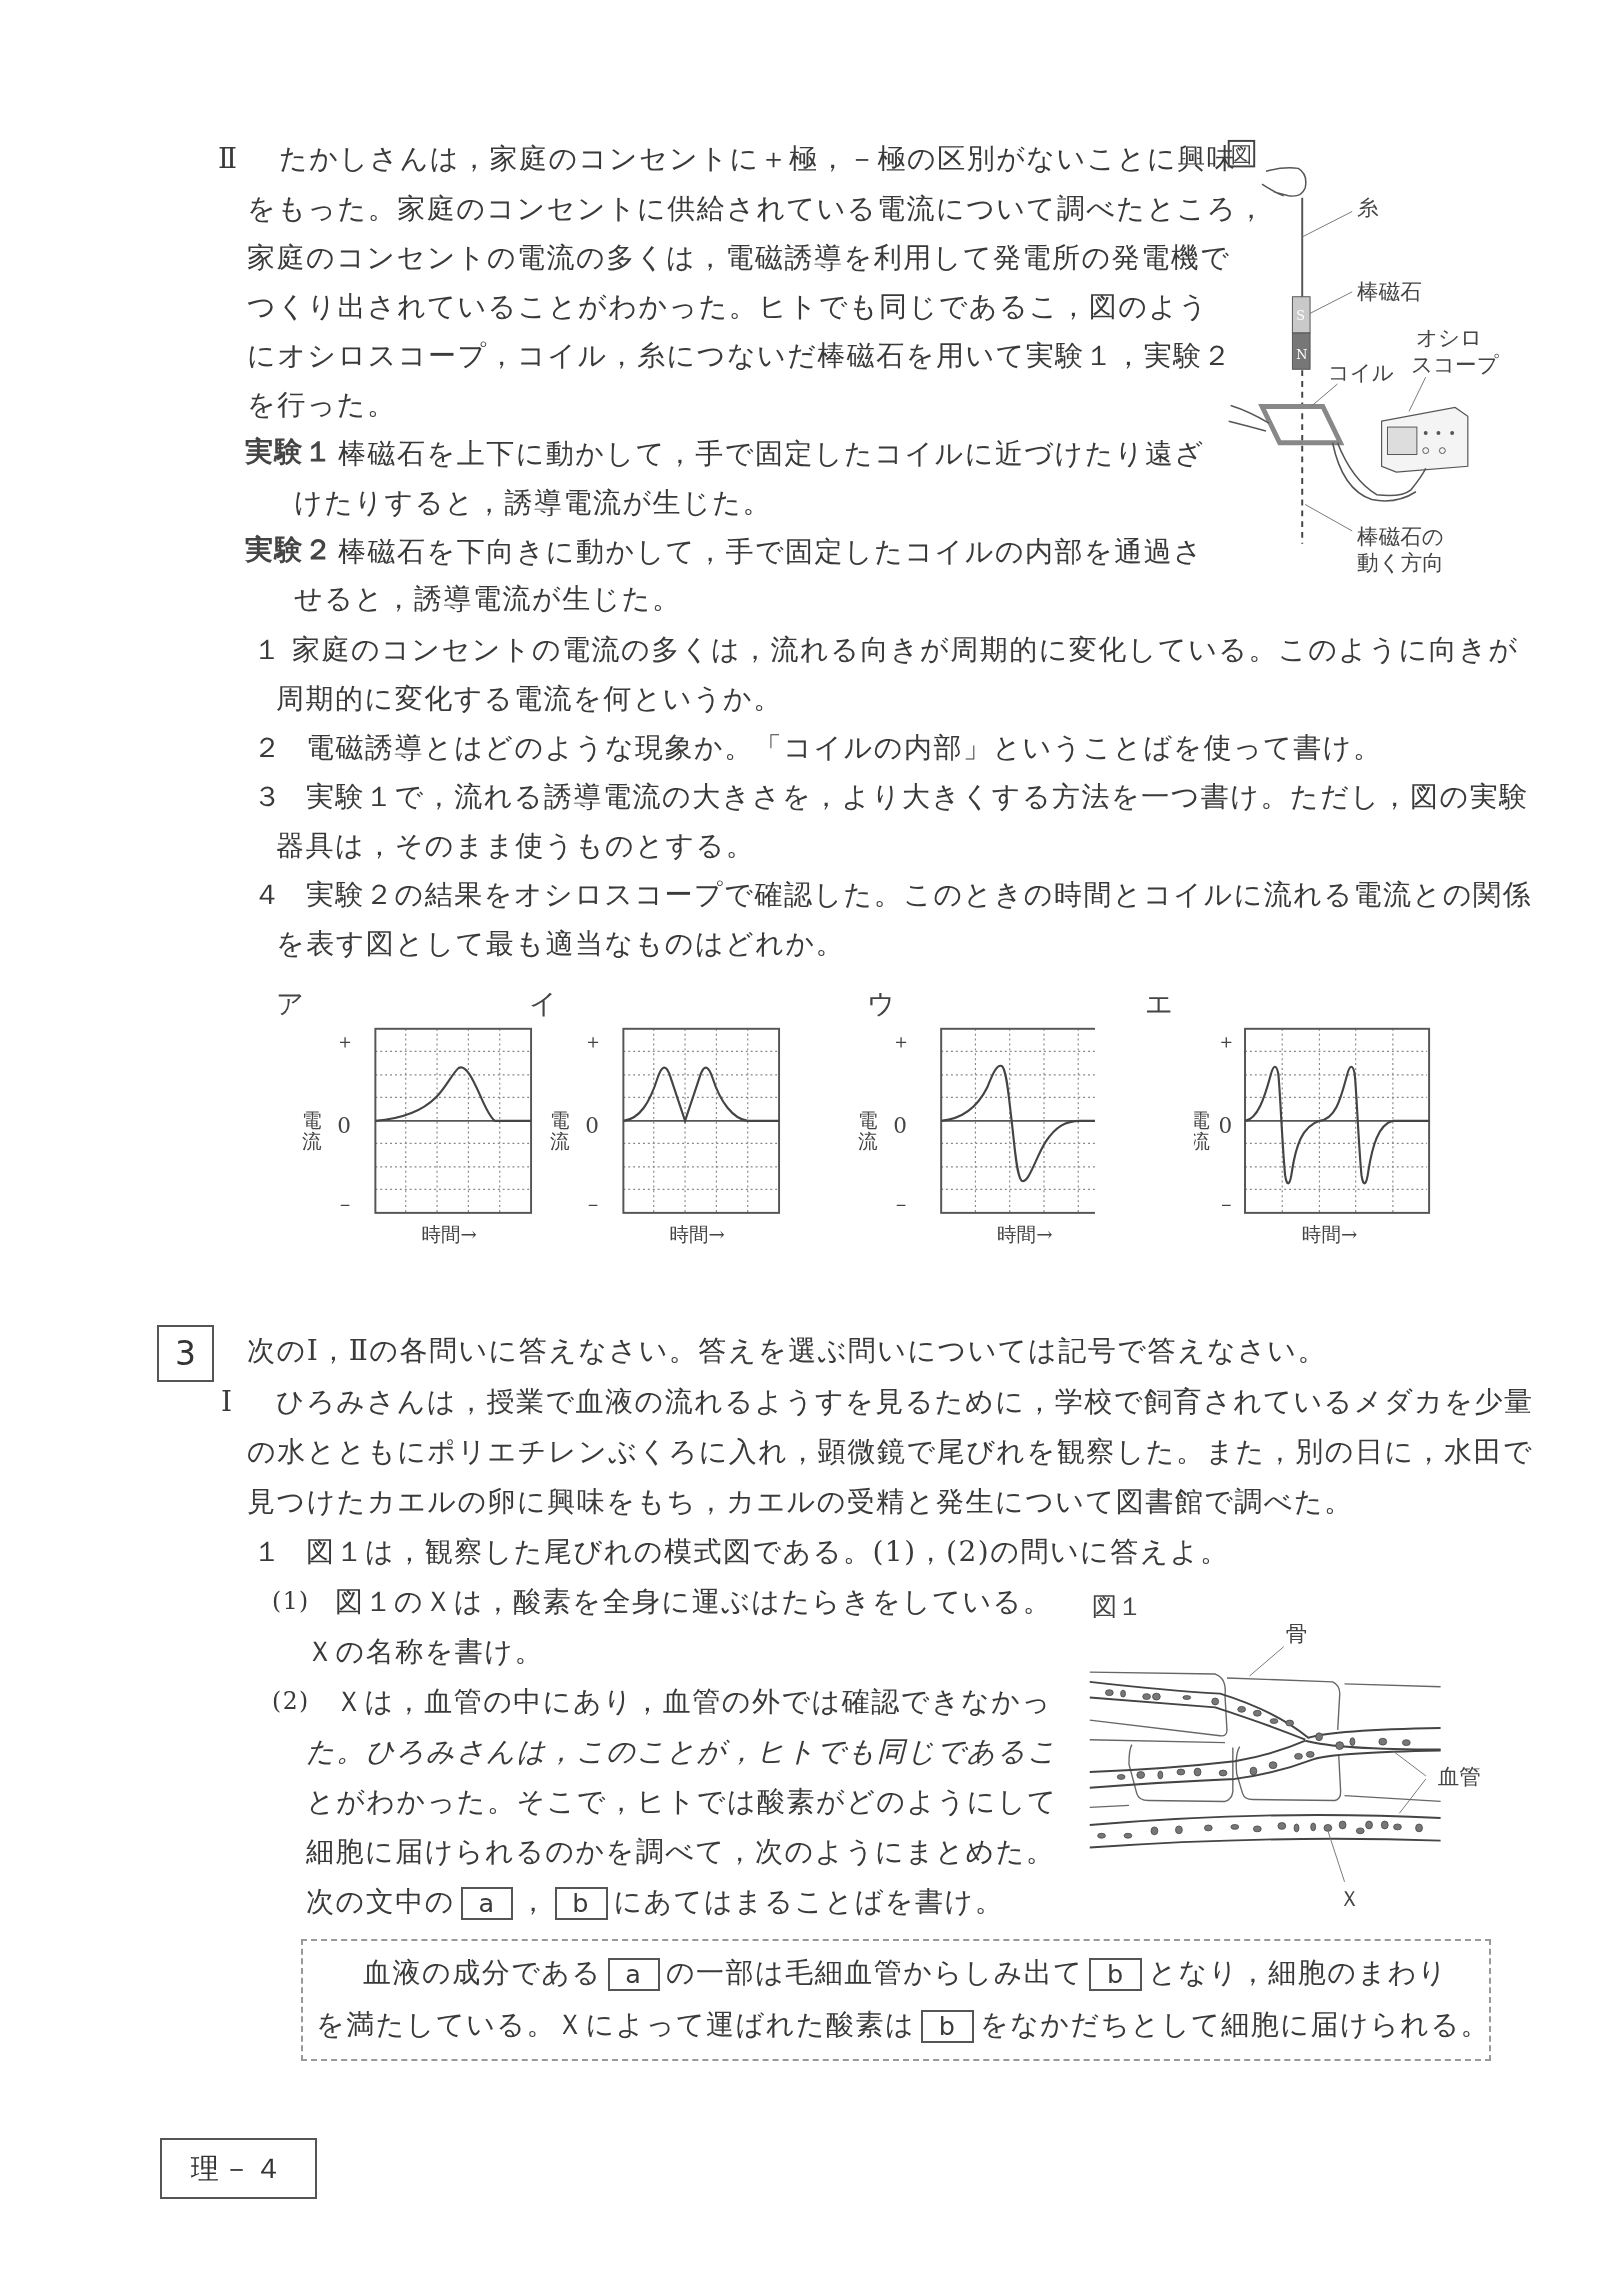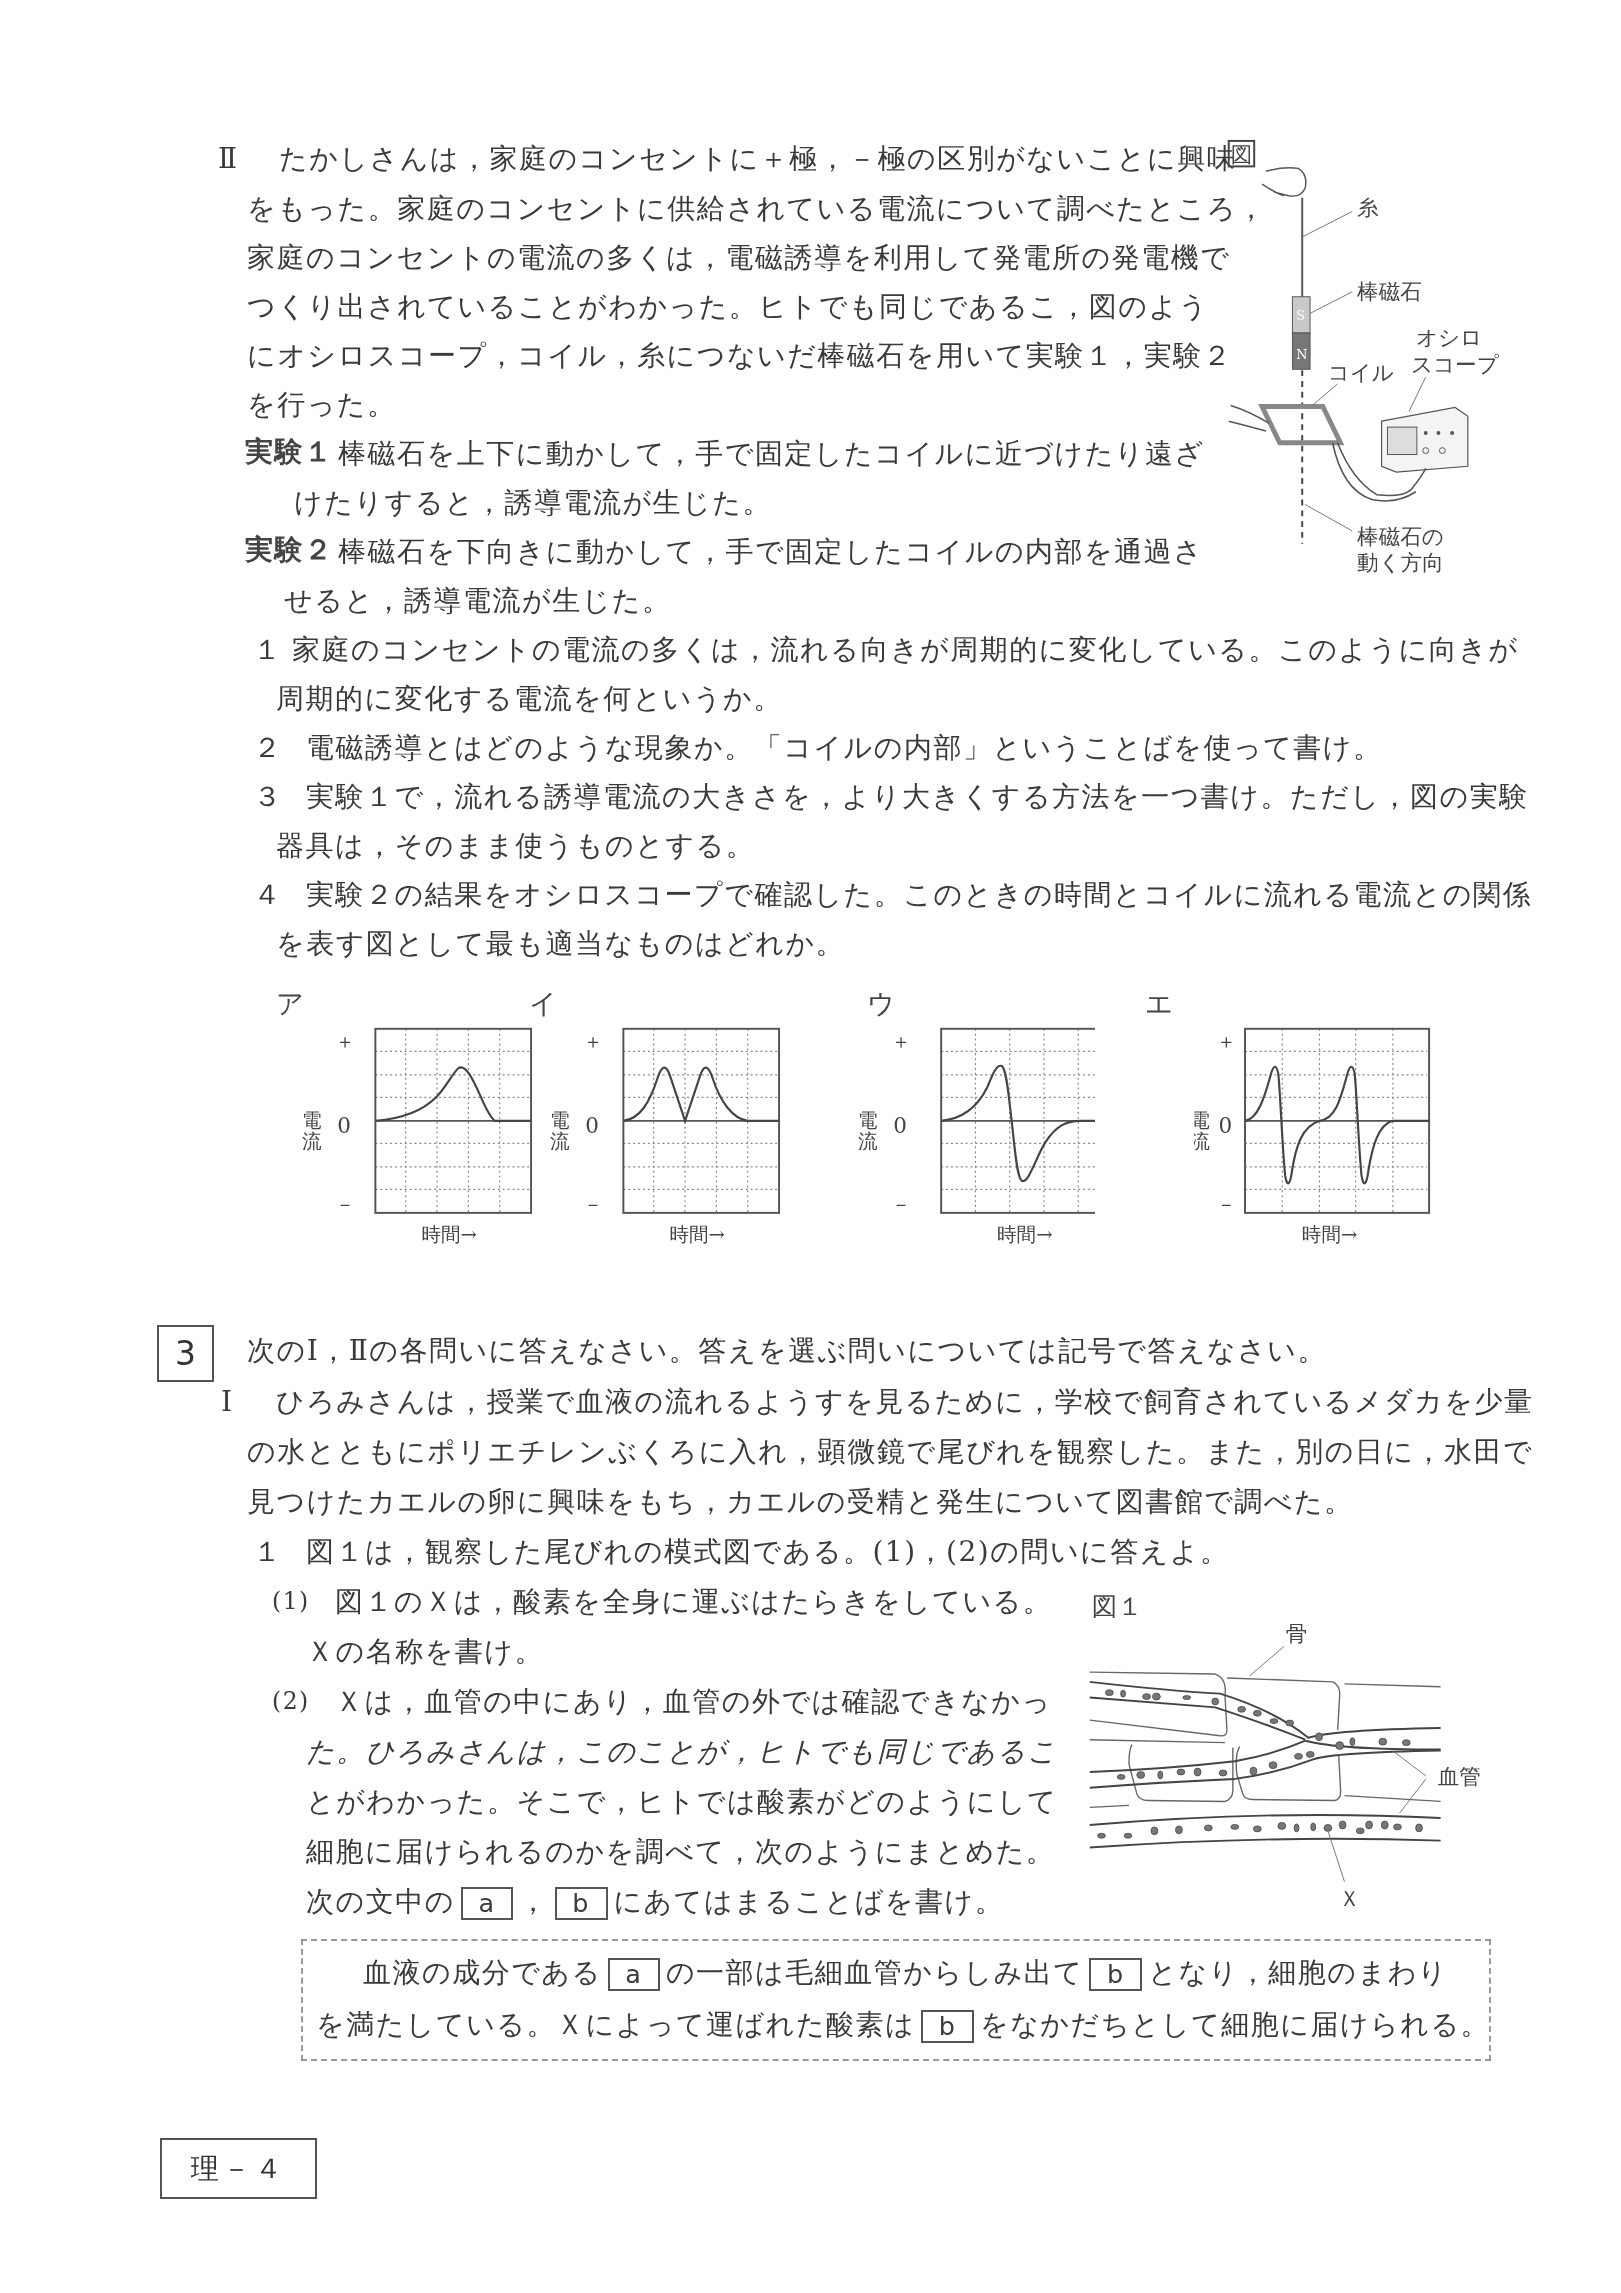--- a/index.html
+++ b/index.html
@@ -24,21 +24,21 @@
 <div class="line" style="left:247px;top:238px;">家庭のコンセントの電流の多くは，電磁誘導を利用して発電所の発電機で</div>
 <div class="line" style="left:247px;top:287px;">つくり出されていることがわかった。ヒトでも同じであるこ，図のよう</div>
 <div class="line" style="left:247px;top:336px;">にオシロスコープ，コイル，糸につないだ棒磁石を用いて実験１，実験２</div>
 <div class="line" style="left:247px;top:385px;">を行った。</div>
 
 <div class="line bold" style="left:245px;top:434px;">実験１</div>
 <div class="line" style="left:338px;top:434px;">棒磁石を上下に動かして，手で固定したコイルに近づけたり遠ざ</div>
 <div class="line" style="left:294px;top:483px;">けたりすると，誘導電流が生じた。</div>
 <div class="line bold" style="left:245px;top:532px;">実験２</div>
 <div class="line" style="left:338px;top:532px;">棒磁石を下向きに動かして，手で固定したコイルの内部を通過さ</div>
-<div class="line" style="left:284px;top:581px;">せると，誘導電流が生じた。</div>
+<div class="line" style="left:294px;top:581px;font-family:Liberation Mono, monospace;">せると，誘導電流が生じた。</div>
 
 <div class="abs" style="left:1215px;top:127px;width:343px;height:461px;">
   <svg width="343" height="461" viewBox="0 0 350 470">
     <rect x="14" y="14" width="26" height="26" fill="none" stroke="#444" stroke-width="2"></rect>
     <text x="16" y="36" font-size="22">図</text>
 
     <path d="M52 45 Q70 40 85 42 Q95 48 92 62 Q88 72 75 70 L60 66 M48 58 Q60 66 70 70" fill="none" stroke="#555" stroke-width="1.5"></path>
 
     <line x1="89" y1="72" x2="89" y2="175" stroke="#555" stroke-width="2"></line>
     <line x1="89" y1="112" x2="140" y2="86" stroke="#777" stroke-width="1"></line>

